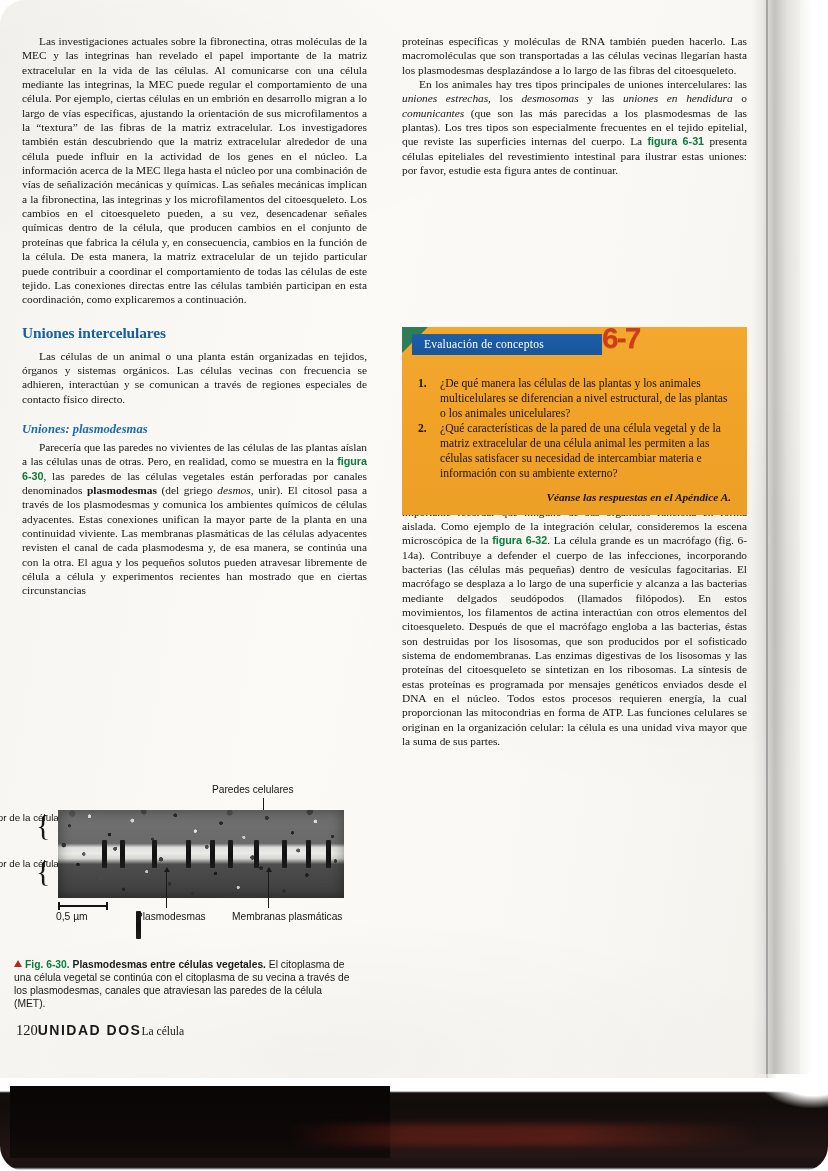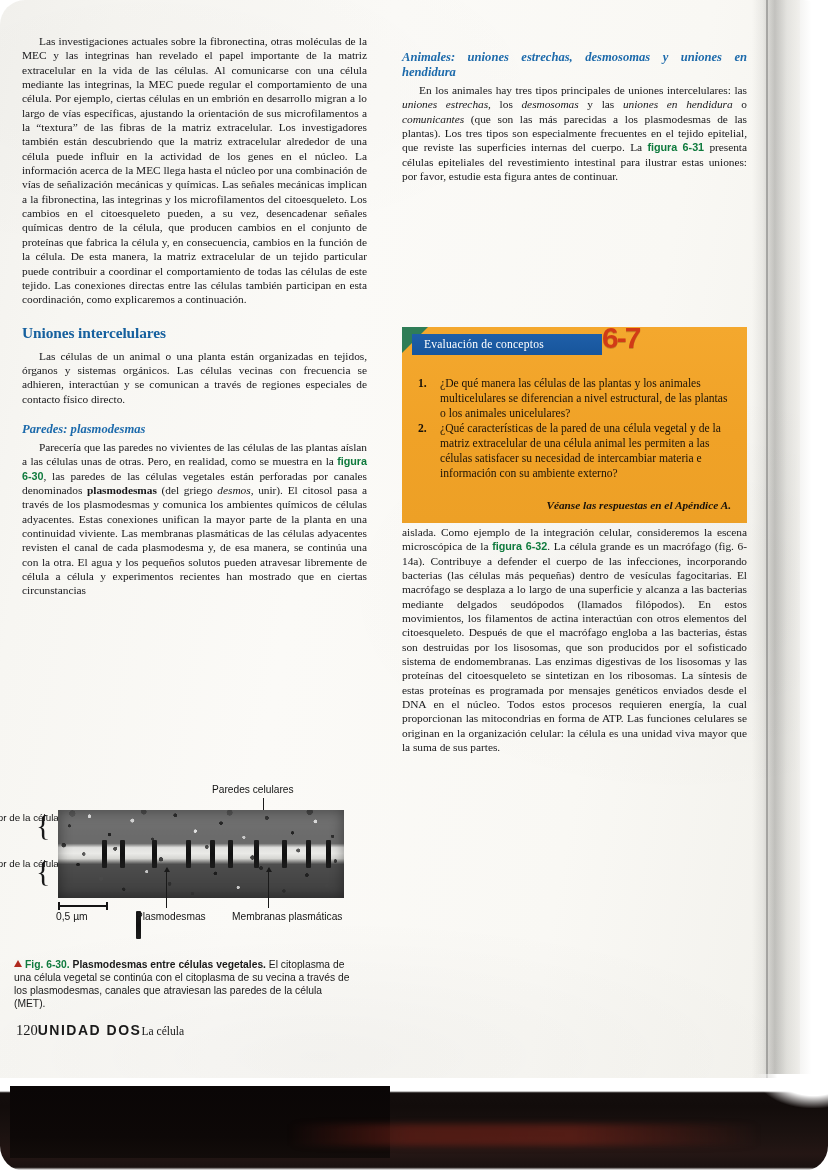--- a/index.html
+++ b/index.html
@@ -203,21 +203,21 @@
     content: counter(q) ".";
     position: absolute;
     left: 0; top: 0;
     font-weight: bold;
   }
   .cb-answer {
     text-align: right;
     font-style: italic;
     font-weight: bold;
     font-size: 11.3px;
-    margin-top: 17px;
+    margin-top: 9px;
     color: #1a1208;
   }
 
   
   #figure {
     position: absolute;
     left: 0px;
     top: 784px;
     width: 352px;
   }
@@ -469,29 +469,29 @@
   <div id="curl-edge"></div>
 
   <div class="col left">
 
     <p class="body">Las investigaciones actuales sobre la fibronectina, otras moléculas de la MEC y las integrinas han revelado el papel importante de la matriz extracelular en la vida de las células. Al comunicarse con una célula mediante las integrinas, la MEC puede regular el comportamiento de una célula. Por ejemplo, ciertas células en un embrión en desarrollo migran a lo largo de vías específicas, ajustando la orientación de sus microfilamentos a la “textura” de las fibras de la matriz extracelular. Los investigadores también están descubriendo que la matriz extracelular alrededor de una célula puede influir en la actividad de los genes en el núcleo. La información acerca de la MEC llega hasta el núcleo por una combinación de vías de señalización mecánicas y químicas. Las señales mecánicas implican a la fibronectina, las integrinas y los microfilamentos del citoesqueleto. Los cambios en el citoesqueleto pueden, a su vez, desencadenar señales químicas dentro de la célula, que producen cambios en el conjunto de proteínas que fabrica la célula y, en consecuencia, cambios en la función de la célula. De esta manera, la matriz extracelular de un tejido particular puede contribuir a coordinar el comportamiento de todas las células de este tejido. Las conexiones directas entre las células también participan en esta coordinación, como explicaremos a continuación.</p>
 
     <h2 class="section">Uniones intercelulares</h2>
 
     <p class="body">Las células de un animal o una planta están organizadas en tejidos, órganos y sistemas orgánicos. Las células vecinas con frecuencia se adhieren, interactúan y se comunican a través de regiones especiales de contacto físico directo.</p>
 
-    <h3 class="subsection">Paredes: plasmodesmas</h3>
+    <h3 class="subsection">Uniones: plasmodesmas</h3>
 
     <p class="body"><span>Parecería que las paredes no vivientes de las células de las plantas aíslan a las células unas de otras. Pero, en realidad, como se muestra en la </span><span class="figref">figura 6-30</span><span>, las paredes de las células vegetales están perforadas por canales denominados </span><span class="term">plasmodesmas</span><span> (del griego </span><span class="ital">desmos</span><span>, unir). El citosol pasa a través de los plasmodesmas y comunica los ambientes químicos de células adyacentes. Estas conexiones unifican la mayor parte de la planta en una continuidad viviente. Las membranas plasmáticas de las células adyacentes revisten el canal de cada plasmodesma y, de esa manera, se continúa una con la otra. El agua y los pequeños solutos pueden atravesar libremente de célula a célula y experimentos recientes han mostrado que en ciertas circunstancias</span></p>
   </div>
 
   <div class="col right">
 
-
-    <h3 class="subsection">Animales: uniones estrechas, desmosomas y uniones en hendidura</h3>
+    <p class="body noindent">proteínas específicas y moléculas de RNA también pueden hacerlo. Las macromoléculas que son transportadas a las células vecinas llegarían hasta los plasmodesmas desplazándose a lo largo de las fibras del citoesqueleto.</p>
+
 
     <p class="body"><span>En los animales hay tres tipos principales de uniones intercelulares: las </span><span class="ital">uniones estrechas</span><span>, los </span><span class="ital">desmosomas</span><span> y las </span><span class="ital">uniones en hendidura</span><span> o </span><span class="ital">comunicantes</span><span> (que son las más parecidas a los plasmodesmas de las plantas). Los tres tipos son especialmente frecuentes en el tejido epitelial, que reviste las superficies internas del cuerpo. La </span><span class="figref">figura 6-31</span><span> presenta células epiteliales del revestimiento intestinal para ilustrar estas uniones: por favor, estudie esta figura antes de continuar.</span></p>
 
     <div style="height:198px"></div>
 
     <h2 class="section tight">La célula: una unidad viva mayor que la suma de sus partes</h2>
 
     <p class="body"><span>Desde la perspectiva general de la organización compartimental general de la célula hasta la inspección más detallada de la estructura de cada orgánulo, este viaje a través de la célula nos ha proporcionado muchas oportunidades de correlacionar la estructura con la función (ésta sería un buen momento para repasar la estructura celular analizando nuevamente la figura 6-9, pp. 100 y 101). Pero aunque diseccionemos la célula, es importante recordar que ninguno de sus orgánulos funciona en forma aislada. Como ejemplo de la integración celular, consideremos la escena microscópica de la </span><span class="figref">figura 6-32</span><span>. La célula grande es un macrófago (fig. 6-14a). Contribuye a defender el cuerpo de las infecciones, incorporando bacterias (las células más pequeñas) dentro de vesículas fagocitarias. El macrófago se desplaza a lo largo de una superficie y alcanza a las bacterias mediante delgados seudópodos (llamados filópodos). En estos movimientos, los filamentos de actina interactúan con otros elementos del citoesqueleto. Después de que el macrófago engloba a las bacterias, éstas son destruidas por los lisosomas, que son producidos por el sofisticado sistema de endomembranas. Las enzimas digestivas de los lisosomas y las proteínas del citoesqueleto se sintetizan en los ribosomas. La síntesis de estas proteínas es programada por mensajes genéticos enviados desde el DNA en el núcleo. Todos estos procesos requieren energía, la cual proporcionan las mitocondrias en forma de ATP. Las funciones celulares se originan en la organización celular: la célula es una unidad viva mayor que la suma de sus partes.</span></p>
   </div>
 

